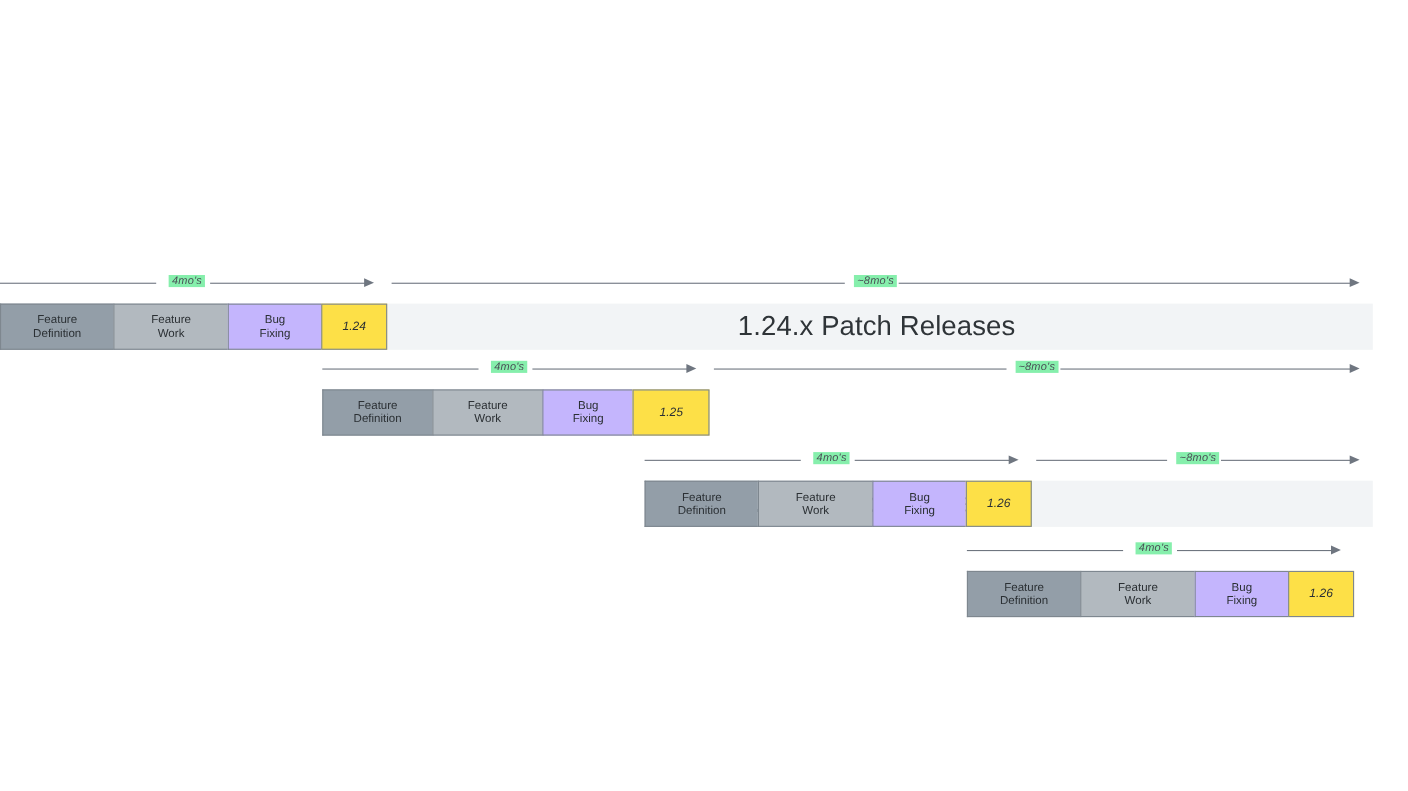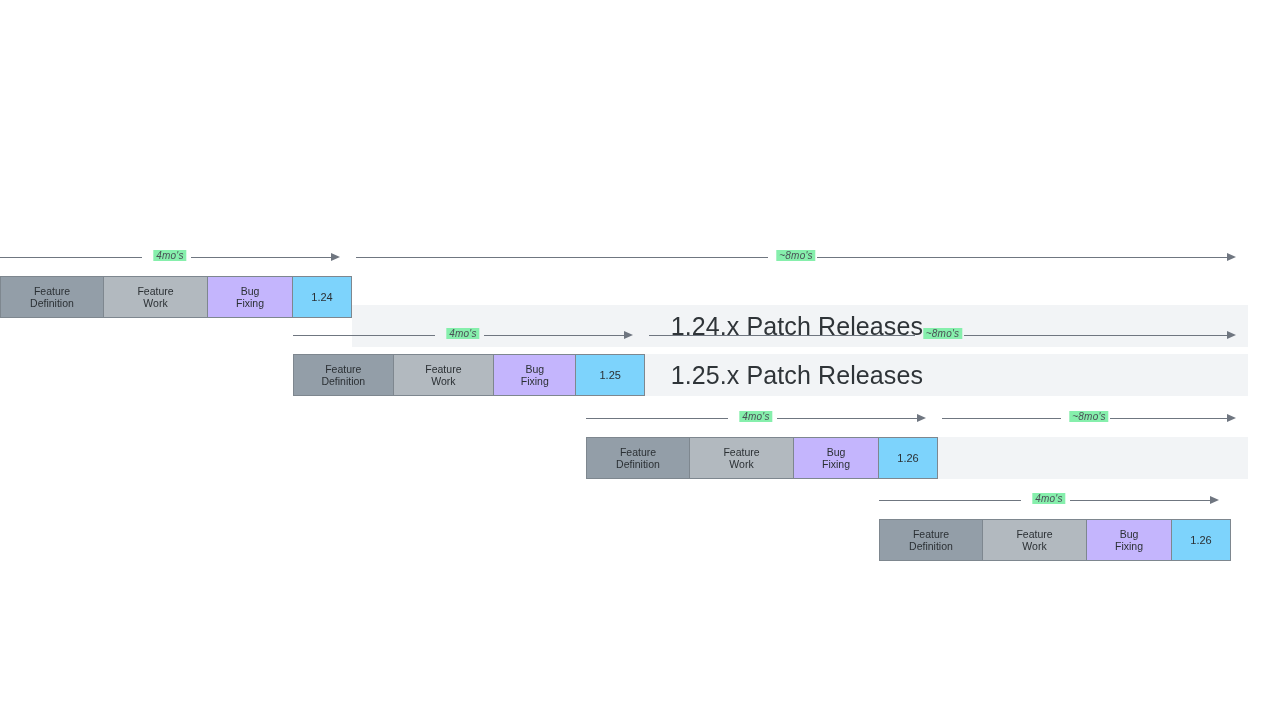--- a/index.html
+++ b/index.html
@@ -71,21 +71,21 @@
     font-size: 10.5px;
     color: #2b3034;
     position: relative;
   }
   .phase-box:last-child {
     border-right-width: 1px;
   }
   .phase-box.tone-1 { background: #939ea8; }
   .phase-box.tone-2 { background: #b2b9bf; }
   .phase-box.tone-3 { background: #c4b5fd; }
-  .phase-box.tone-4 { background: #7dd3fc; }
+  .phase-box.tone-4 { background: #fde047; font-style: italic; }
   .phase-label {
     display: block;
     white-space: pre-line;
   }
   .phase-box.tone-4 .phase-label {
     font-size: 11px;
     color: #2b3034;
   }
 
   
@@ -124,21 +124,21 @@
     padding: 0 3px;
     letter-spacing: 0.2px;
     font-style: italic;
   }
 </style>
 </head>
 <body>
 
 <div id="timeline-canvas">
     <div class="release-row" style="left: 0px; top: 248px; width: 1280px;">
-      <div class="patch-bar" style="left: 352px; width: 896px; margin-top: 29px;">
+      <div class="patch-bar" style="left: 352px; width: 896px;">
         <div class="patch-bar-label">1.24.x Patch Releases</div>
       </div>
       <div class="dim-arrow" style="left: 0px; width: 340px;">
         <div class="dim-line left" style="width: 142px;"></div>
         <div class="dim-line right" style="width: 142px;"></div>
         <div class="dim-head"></div>
         <div class="dim-text">4mo's</div>
       </div>
       <div class="dim-arrow" style="left: 356px; width: 880px;">
         <div class="dim-line left" style="width: 412px;"></div>
@@ -158,23 +158,20 @@
         <div class="phase-box tone-3" style="width: 85px;">
           <span class="phase-label">Bug
 Fixing</span>
         </div>
         <div class="phase-box tone-4" style="width: 60px;">
           <span class="phase-label">1.24</span>
         </div>
       </div>
     </div>
     <div class="release-row" style="left: 0px; top: 326px; width: 1280px;">
-      <div class="patch-bar" style="left: 645px; width: 603px;">
-        <div class="patch-bar-label">1.25.x Patch Releases</div>
-      </div>
       <div class="dim-arrow" style="left: 293px; width: 340px;">
         <div class="dim-line left" style="width: 142px;"></div>
         <div class="dim-line right" style="width: 142px;"></div>
         <div class="dim-head"></div>
         <div class="dim-text">4mo's</div>
       </div>
       <div class="dim-arrow" style="left: 649px; width: 587px;">
         <div class="dim-line left" style="width: 265.5px;"></div>
         <div class="dim-line right" style="width: 265.5px;"></div>
         <div class="dim-head"></div>

